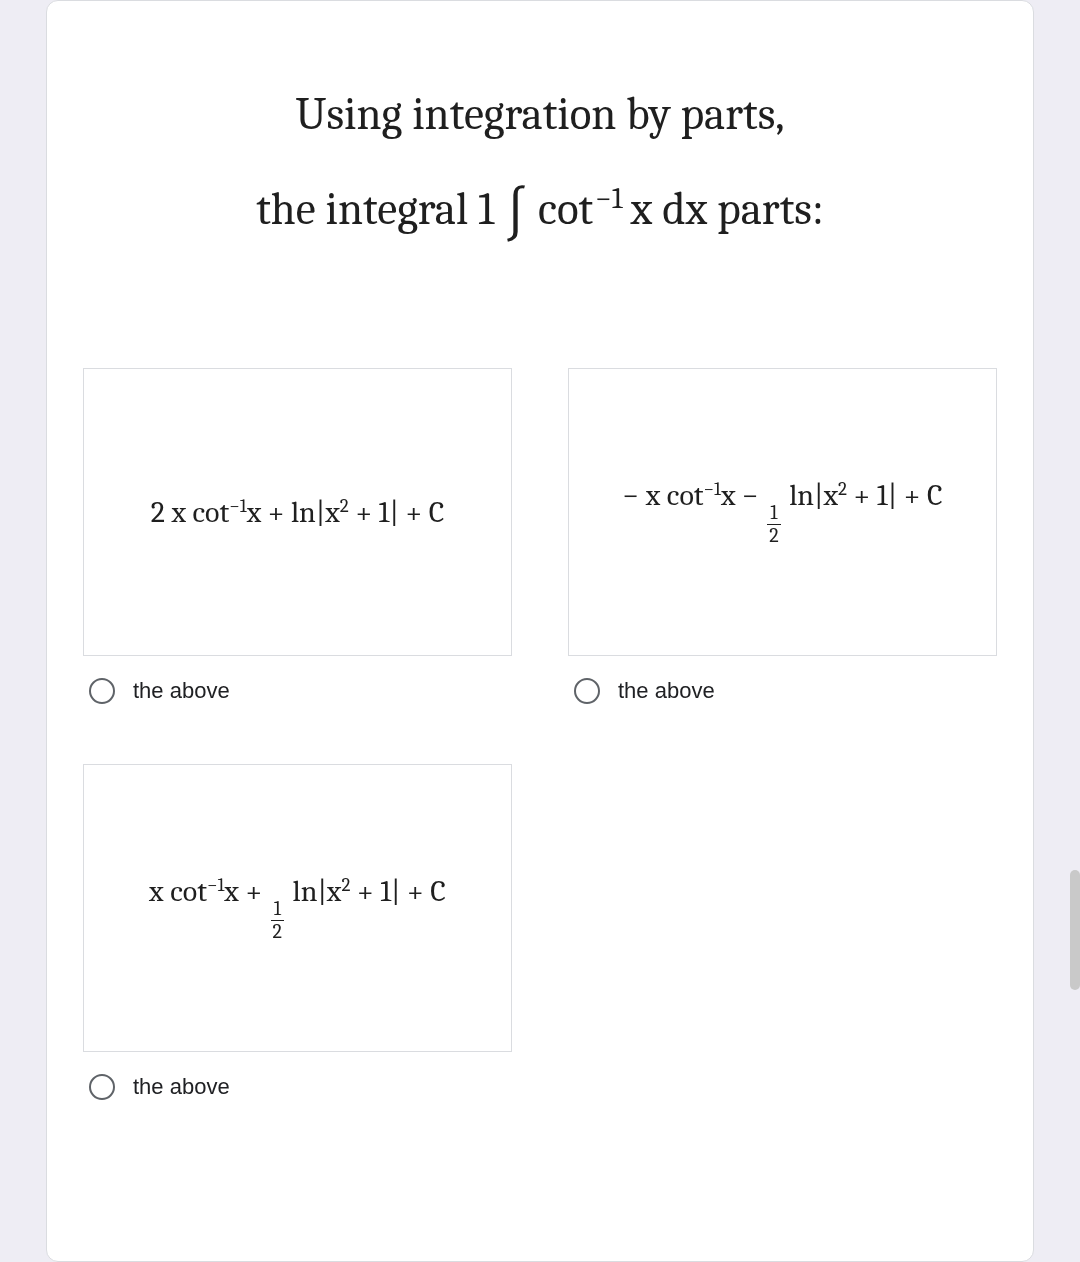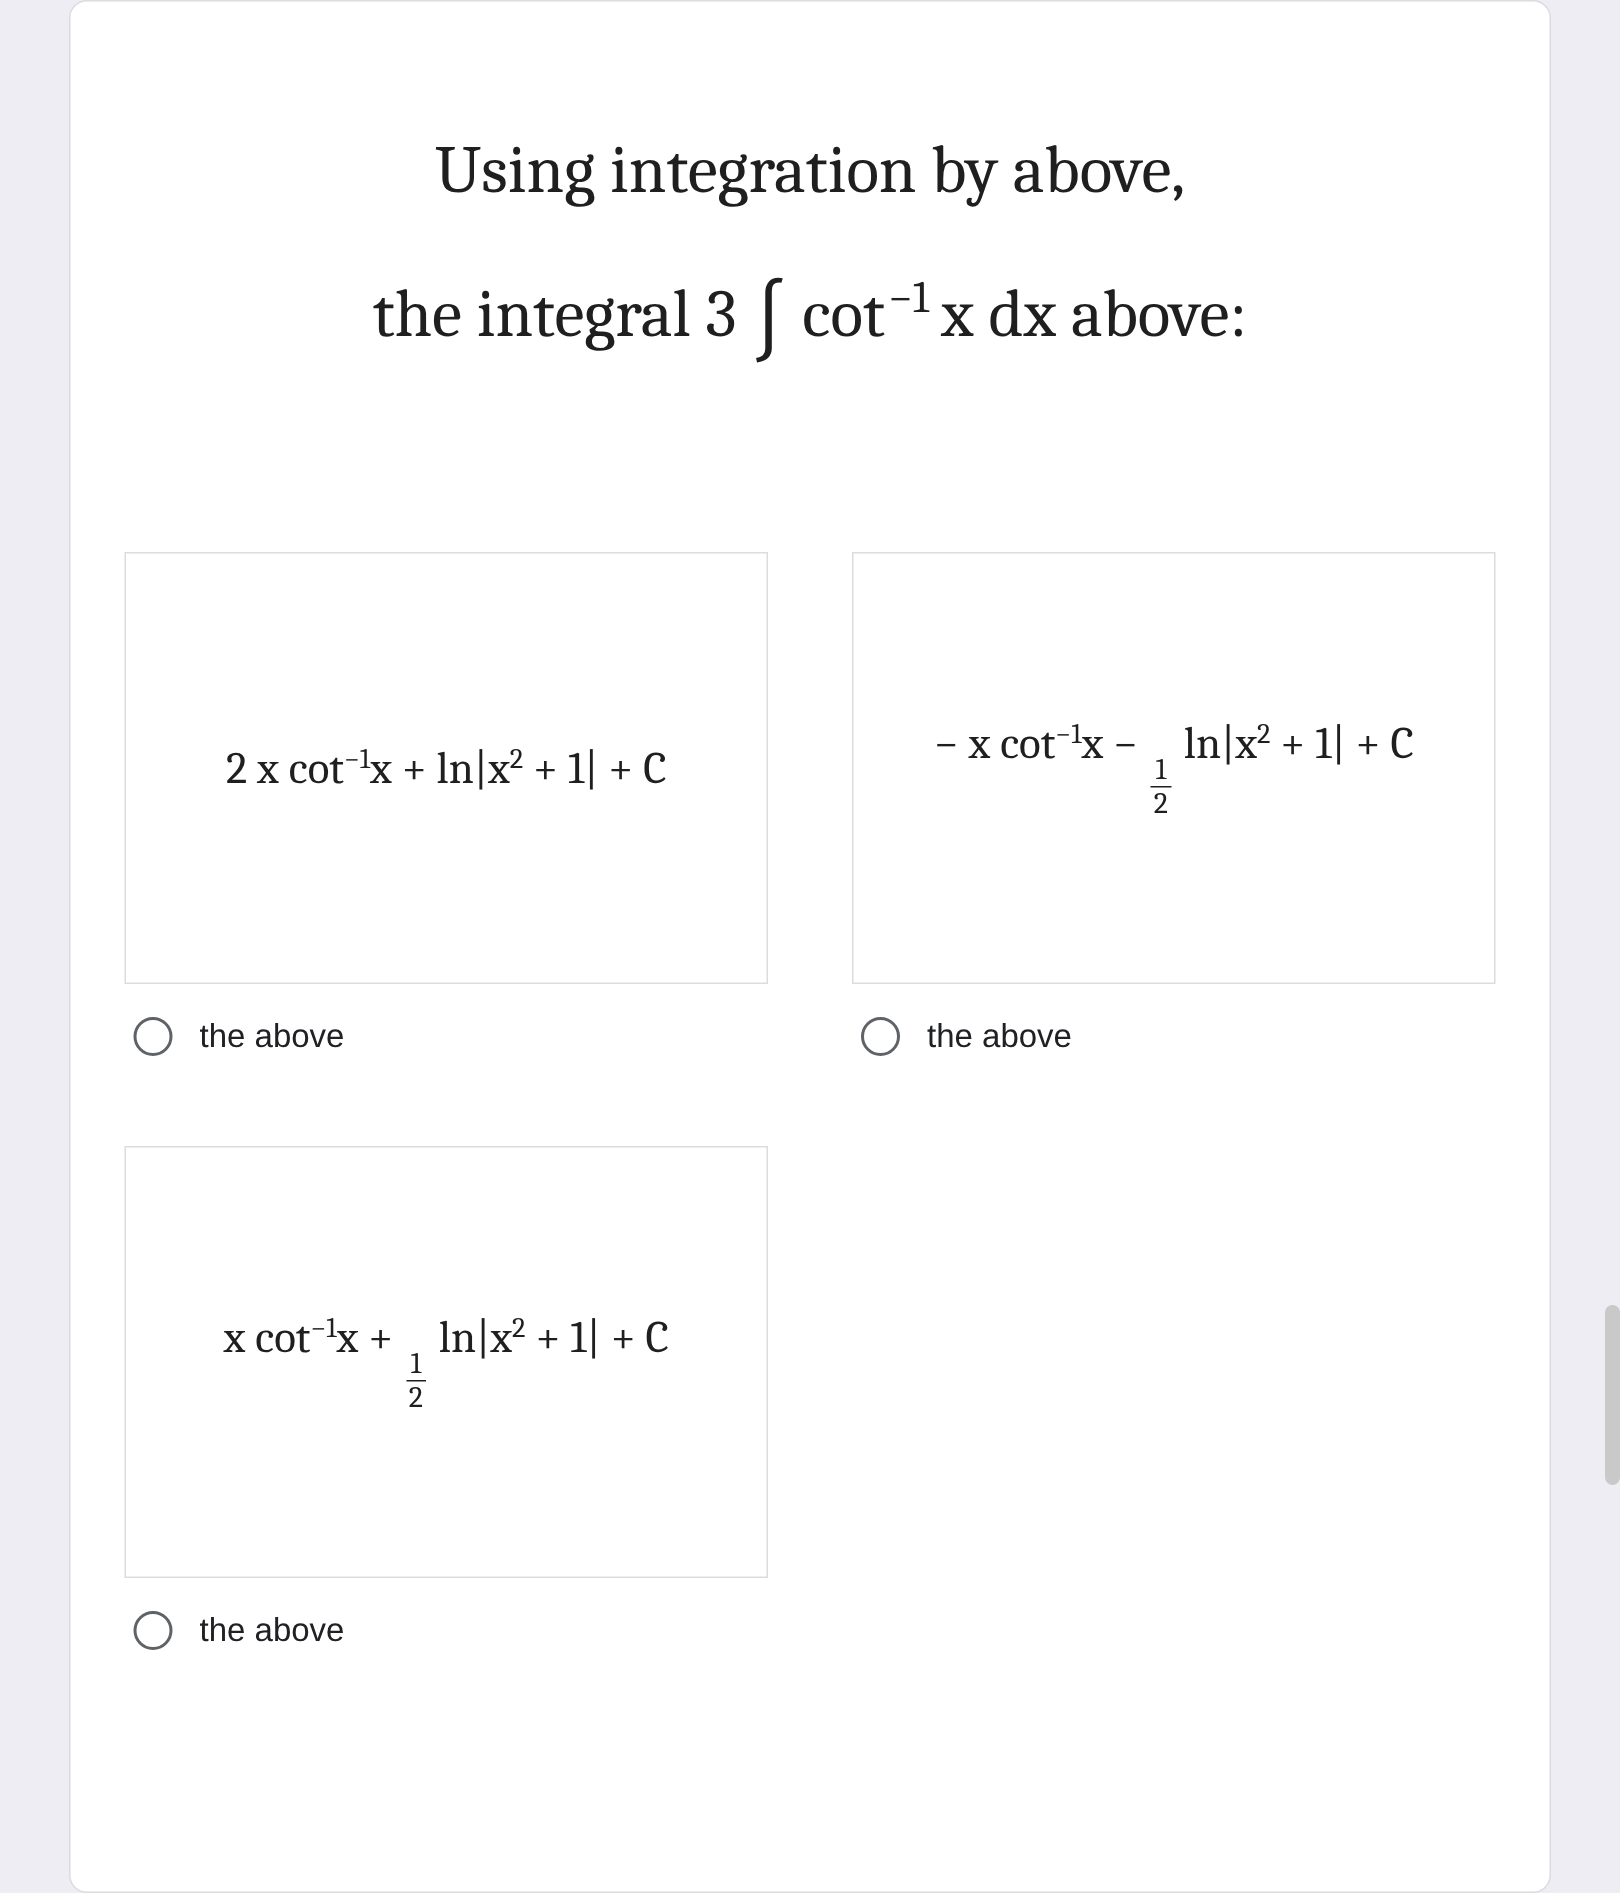--- a/index.html
+++ b/index.html
@@ -96,24 +96,24 @@
     background: #c9c9c9;
     border-radius: 5px;
   }
 </style>
 </head>
 <body>
 
 <div class="card">
 
   <div class="question-block">
-    <div class="qline1">Using integration by above,</div>
+    <div class="qline1">Using integration by parts,</div>
     <div class="qline2">
-      <span>the integral  3 </span><span class="integ">∫</span>
-      <span>cot</span><span class="sup-neg1">−1</span><span> x dx </span><span> above:</span>
+      <span>the integral  1 </span><span class="integ">∫</span>
+      <span>cot</span><span class="sup-neg1">−1</span><span> x dx </span><span> parts:</span>
     </div>
   </div>
 
   <div class="options">
 
     <div class="opt-group">
       <div class="opt-img">
         <span>2 x cot<span class="sup">−1</span>x + ln|x<span class="sup">2</span> + 1| + C</span>
       </div>
       <div class="radio-row">

